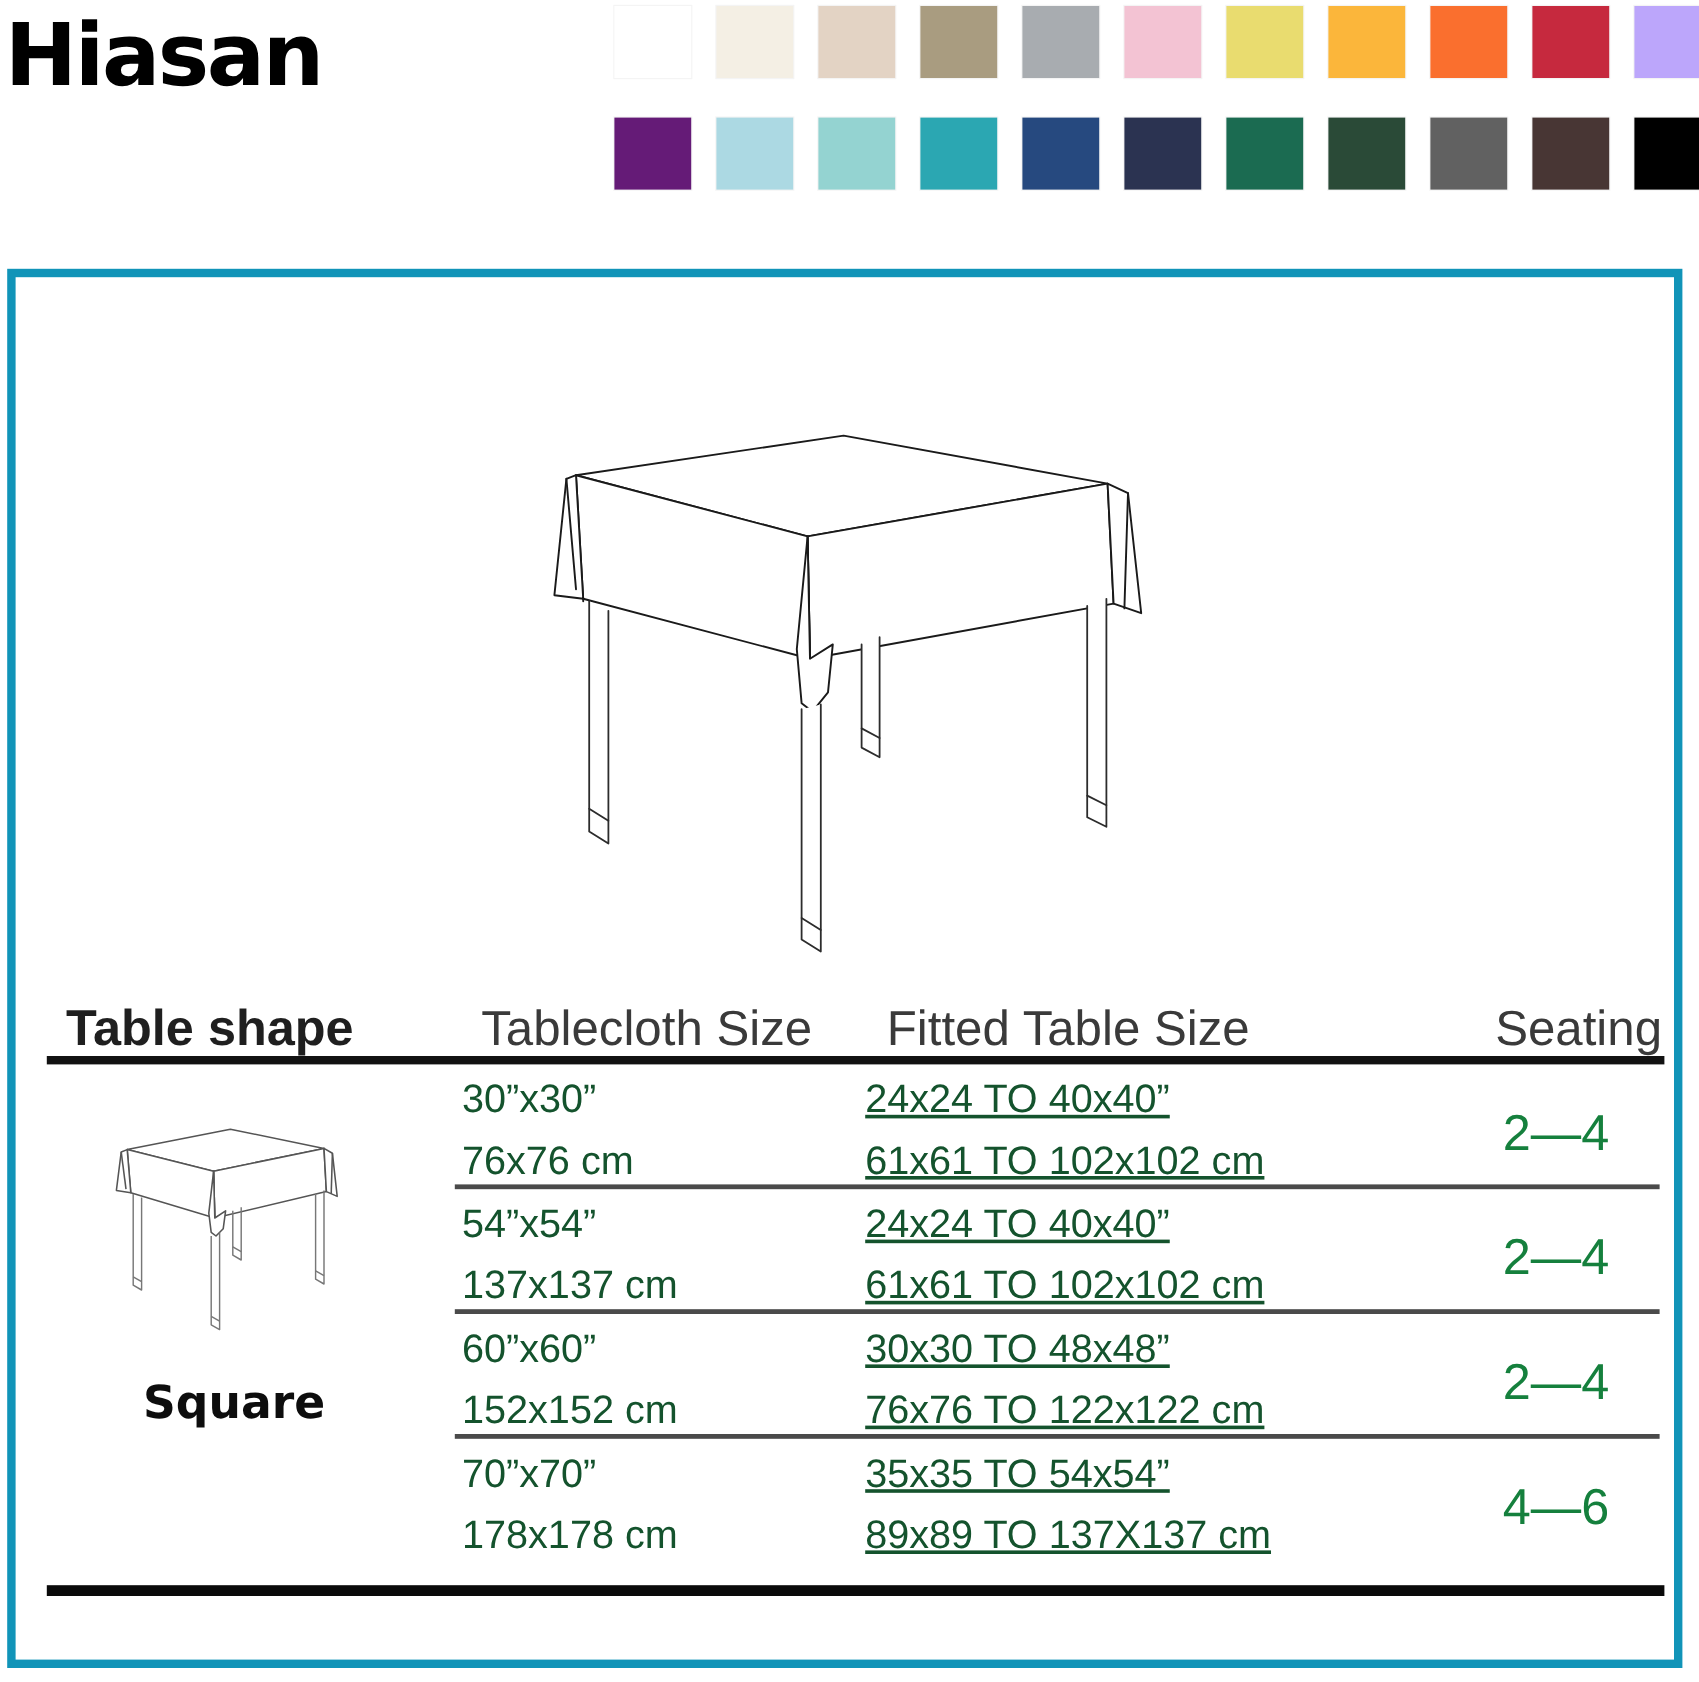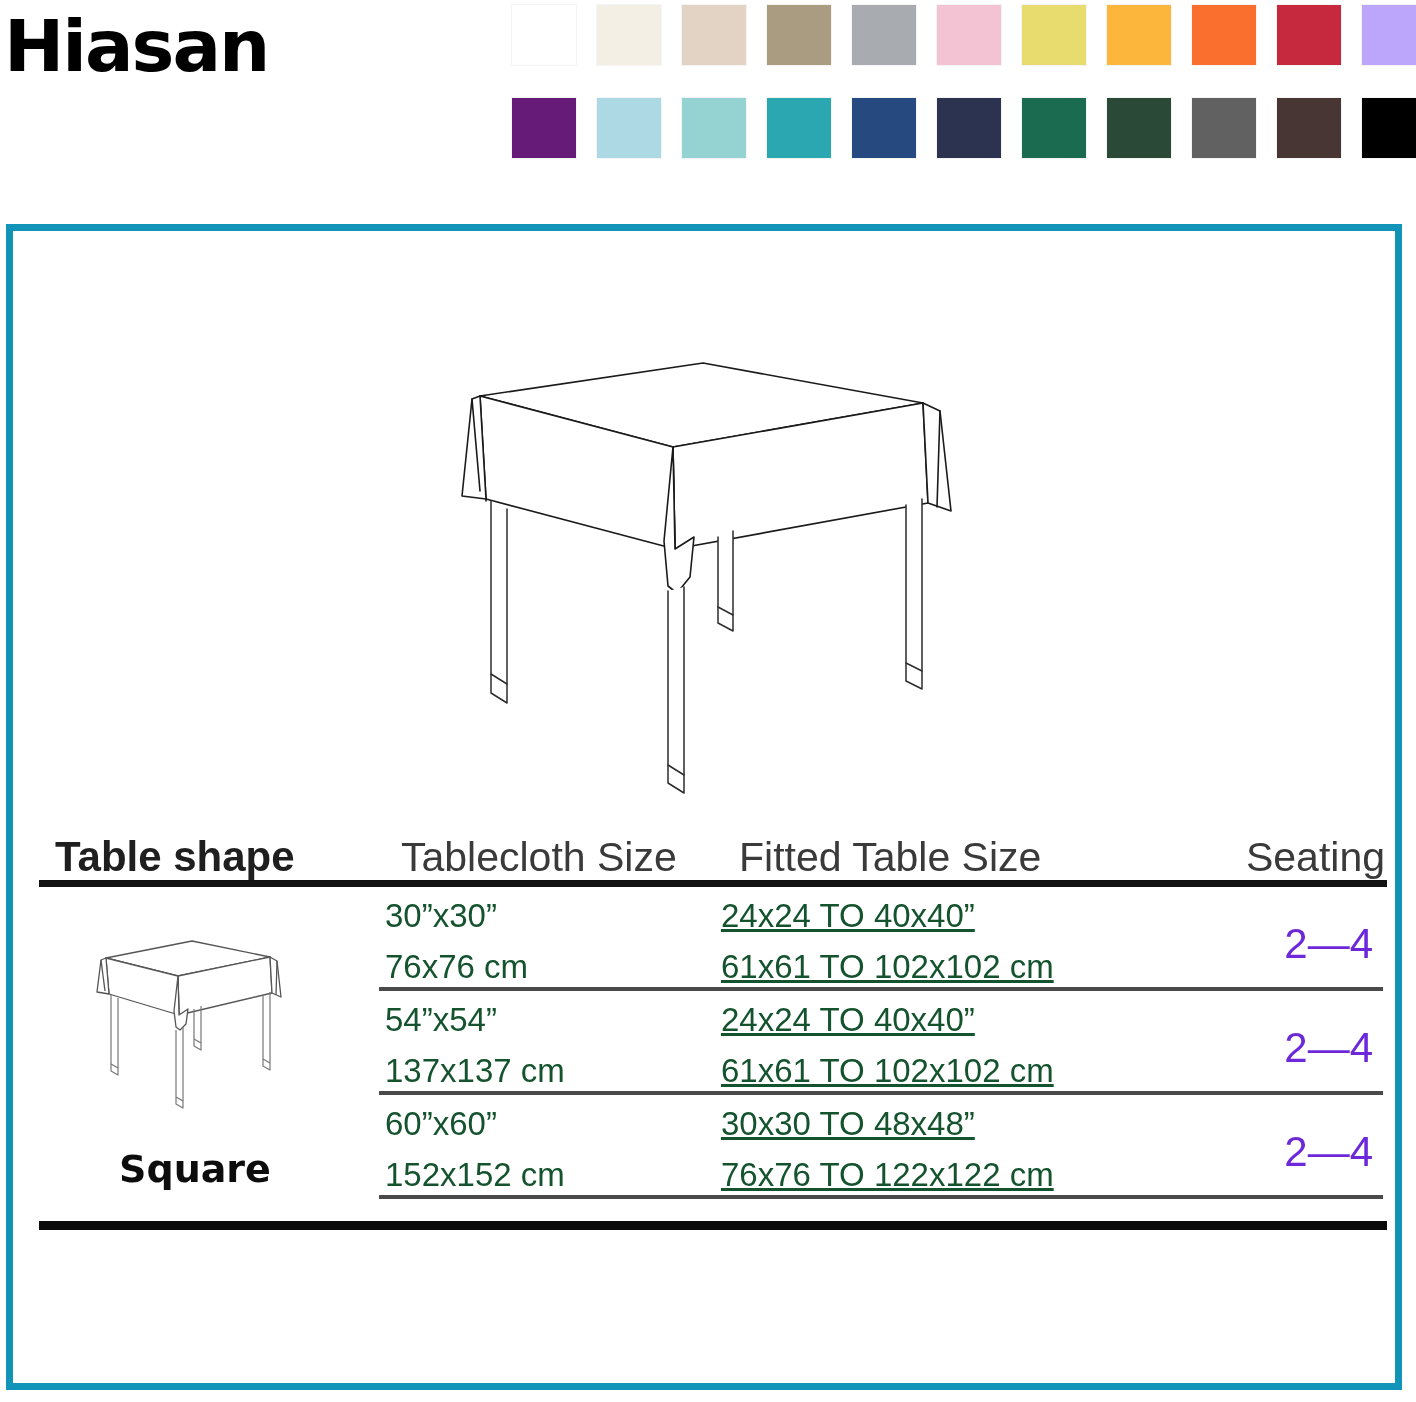--- a/index.html
+++ b/index.html
@@ -77,21 +77,21 @@
   }
   .cell{
     position:absolute;
     color:#14532d;font-size:33px;line-height:1;white-space:nowrap;
   }
   .cell.l1{top:12px;}
   .cell.l2{top:63px;}
   .c-cloth{left:350px;}
   .c-fitted{left:686px;text-decoration:underline;}
   .c-seat{
-    right:14px;top:36px;font-size:42px;color:#6d28d9;
+    right:46px;top:36px;font-size:42px;color:#15803d;
   }
 
   
   #shape-col{
     position:absolute;left:22px;top:700px;width:320px;
     text-align:center;
   }
   #shape-icon{width:250px;height:210px;margin:0 auto;display:block;}
   #shape-label{
     margin-top:6px;font-size:38px;font-weight:bold;color:#0d0d0d;
@@ -225,17 +225,24 @@
 
     <div class="trow">
       <div class="cell l1 c-cloth">60”x60”</div>
       <div class="cell l2 c-cloth">152x152 cm</div>
       <div class="cell l1 c-fitted">30x30 TO 48x48”</div>
       <div class="cell l2 c-fitted">76x76 TO 122x122 cm</div>
       <div class="cell c-seat">2—4</div>
     </div>
     <div class="rule-row"></div>
 
+    <div class="trow">
+      <div class="cell l1 c-cloth">70”x70”</div>
+      <div class="cell l2 c-cloth">178x178 cm</div>
+      <div class="cell l1 c-fitted">35x35 TO 54x54”</div>
+      <div class="cell l2 c-fitted">89x89 TO 137X137 cm</div>
+      <div class="cell c-seat">4—6</div>
+    </div>
 
     <div class="rule-bottom"></div>
   </div>
 
 </div>
 
 </body></html>

